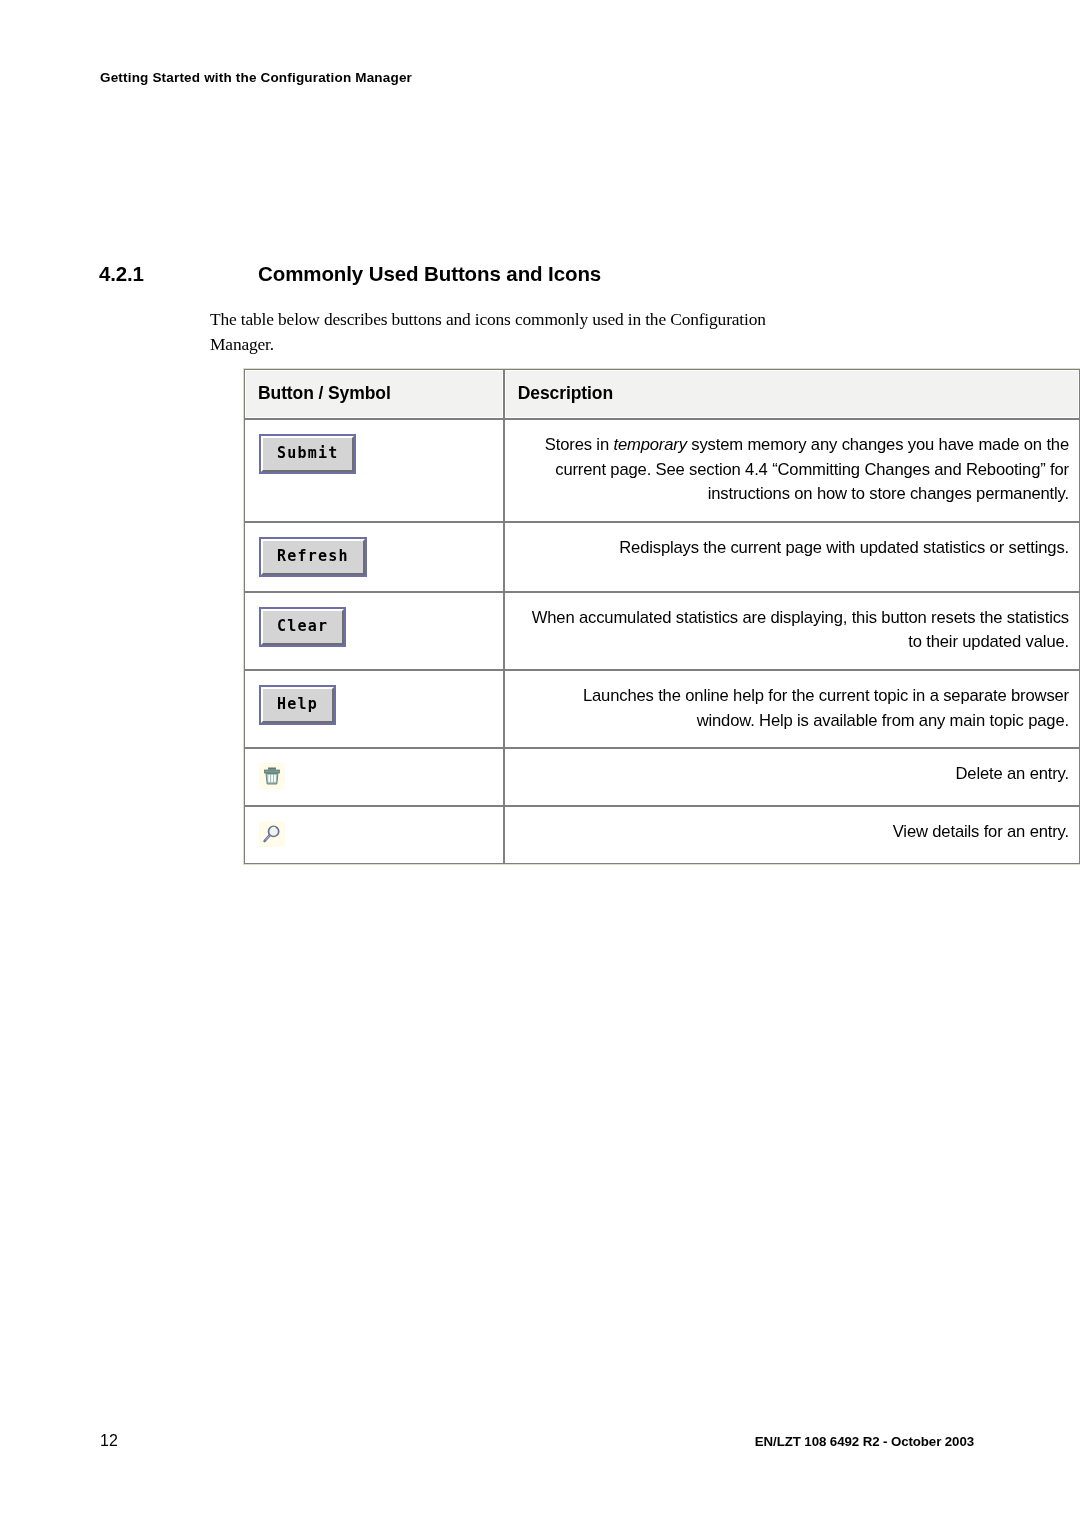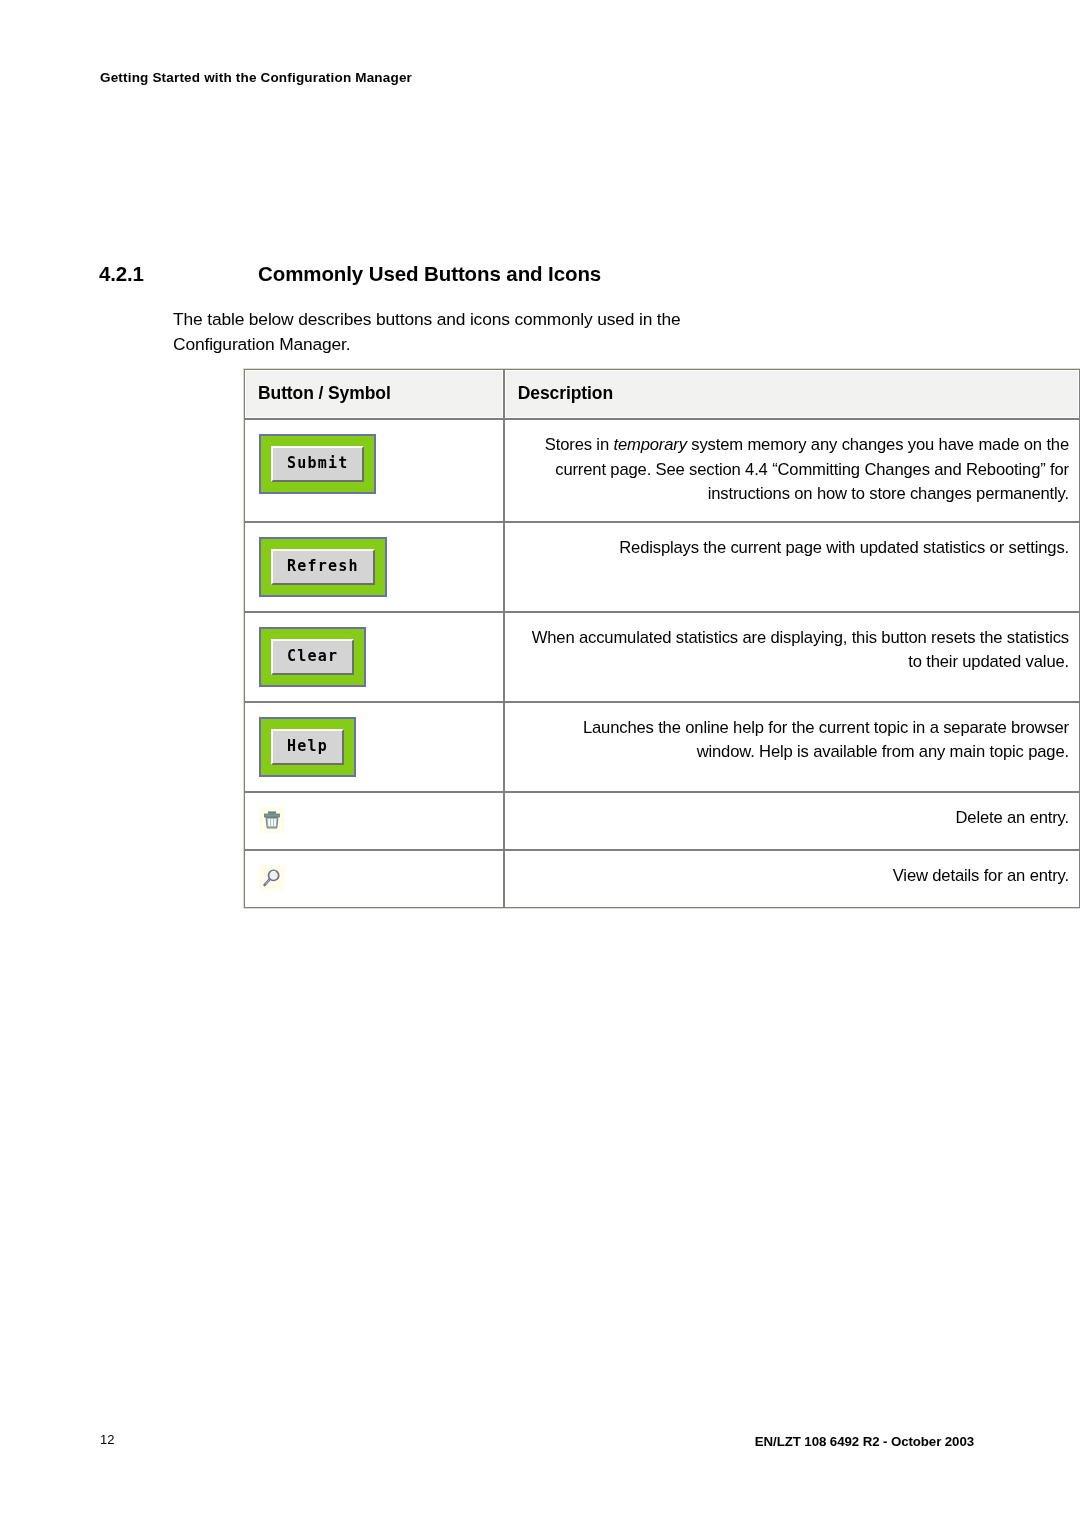--- a/index.html
+++ b/index.html
@@ -50,26 +50,27 @@
     font-weight: bold;
     letter-spacing: -0.2px;
   }
   .section-title {
     font-size: 20.5px;
     font-weight: bold;
     letter-spacing: -0.1px;
   }
 
   .section-intro {
-    margin-left: 74px;
+    margin-left: 111px;
     margin-top: 21px;
     width: 600px;
     font-size: 17.4px;
     line-height: 25px;
     letter-spacing: -0.15px;
+    font-family: Liberation Serif, serif;
   }
 
   
   .sym-table {
     position: absolute;
     left: 243px;
     top: 368px;
     width: 838px;
     border-collapse: separate;
     border-spacing: 0;
@@ -109,23 +110,23 @@
   }
   .desc-cell em { font-style: italic; }
 
   .sym-cell {
     padding: 14px 0 14px 14px;
   }
 
   
   .btn3d {
     display: inline-block;
-    background: #84cc16;
+    background: #5eead4;
     border: 2px solid #6c6fa8;
-    padding: 10px;
+    padding: 0;
     line-height: 0;
   }
   .btn3d .face {
     display: block;
     background: #d4d4d4;
     border-top: 2px solid #ffffff;
     border-left: 2px solid #ffffff;
     border-right: 2px solid #6e6e6e;
     border-bottom: 2px solid #6e6e6e;
     font-family: "DejaVu Sans Mono", monospace;
@@ -148,21 +149,21 @@
     justify-content: center;
     line-height: 0;
   }
   .icon-box svg { display: block; }
 
   
   .page-number {
     position: absolute;
     left: 100px;
     top: 1432px;
-    font-size: 13px;
+    font-size: 16px;
   }
   .doc-footer {
     position: absolute;
     right: 106px;
     top: 1434px;
     font-size: 13.3px;
     font-weight: bold;
     letter-spacing: -0.1px;
     white-space: nowrap;
   }

